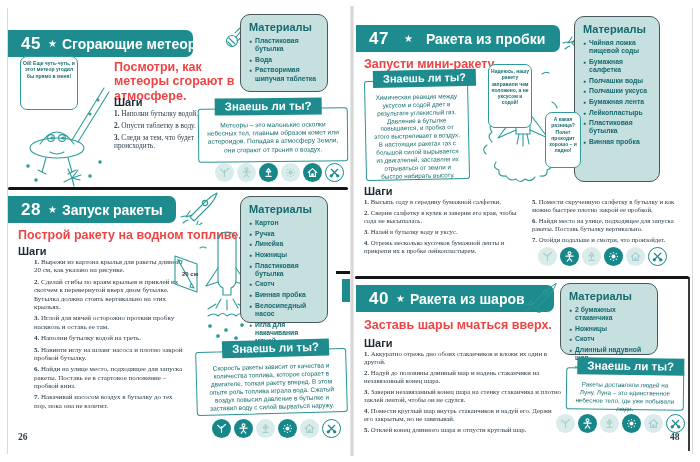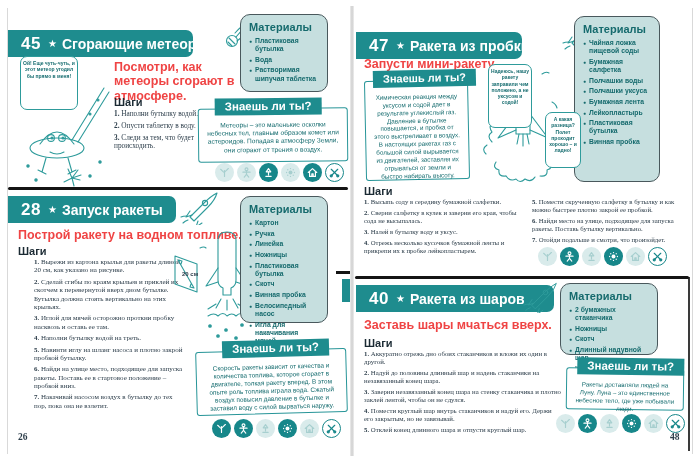--- a/index.html
+++ b/index.html
@@ -346,21 +346,21 @@
             <circle cx="15" cy="15" r="1.6"></circle>
           </svg>
         </span>
       </div>
 
     <div class="pagenum" style="left:18px;top:432px;">26</div>
   </div>
 
   <div>
 
-    <div class="exp-header" style="left:356px;top:32px;width:166px;">
+    <div class="exp-header" style="left:356px;top:25px;width:204px;gap:8px;">
       <span class="exp-num">47</span>
       <span class="exp-star">★</span>
       <span class="exp-title">Ракета из пробки</span>
     </div>
 
     <div class="doodle" style="left:562px;top:14px;width:40px;height:38px;">
       <svg viewBox="0 0 40 36">
         <path d="M10 28 L24 14 Q31 7 37 4 Q35 11 28 18 L14 32 Z"></path>
         <circle cx="25" cy="14" r="2.6"></circle>
         <path d="M12 26 l-6 2 4 -6 M18 32 l-2 6 6 -4"></path>

